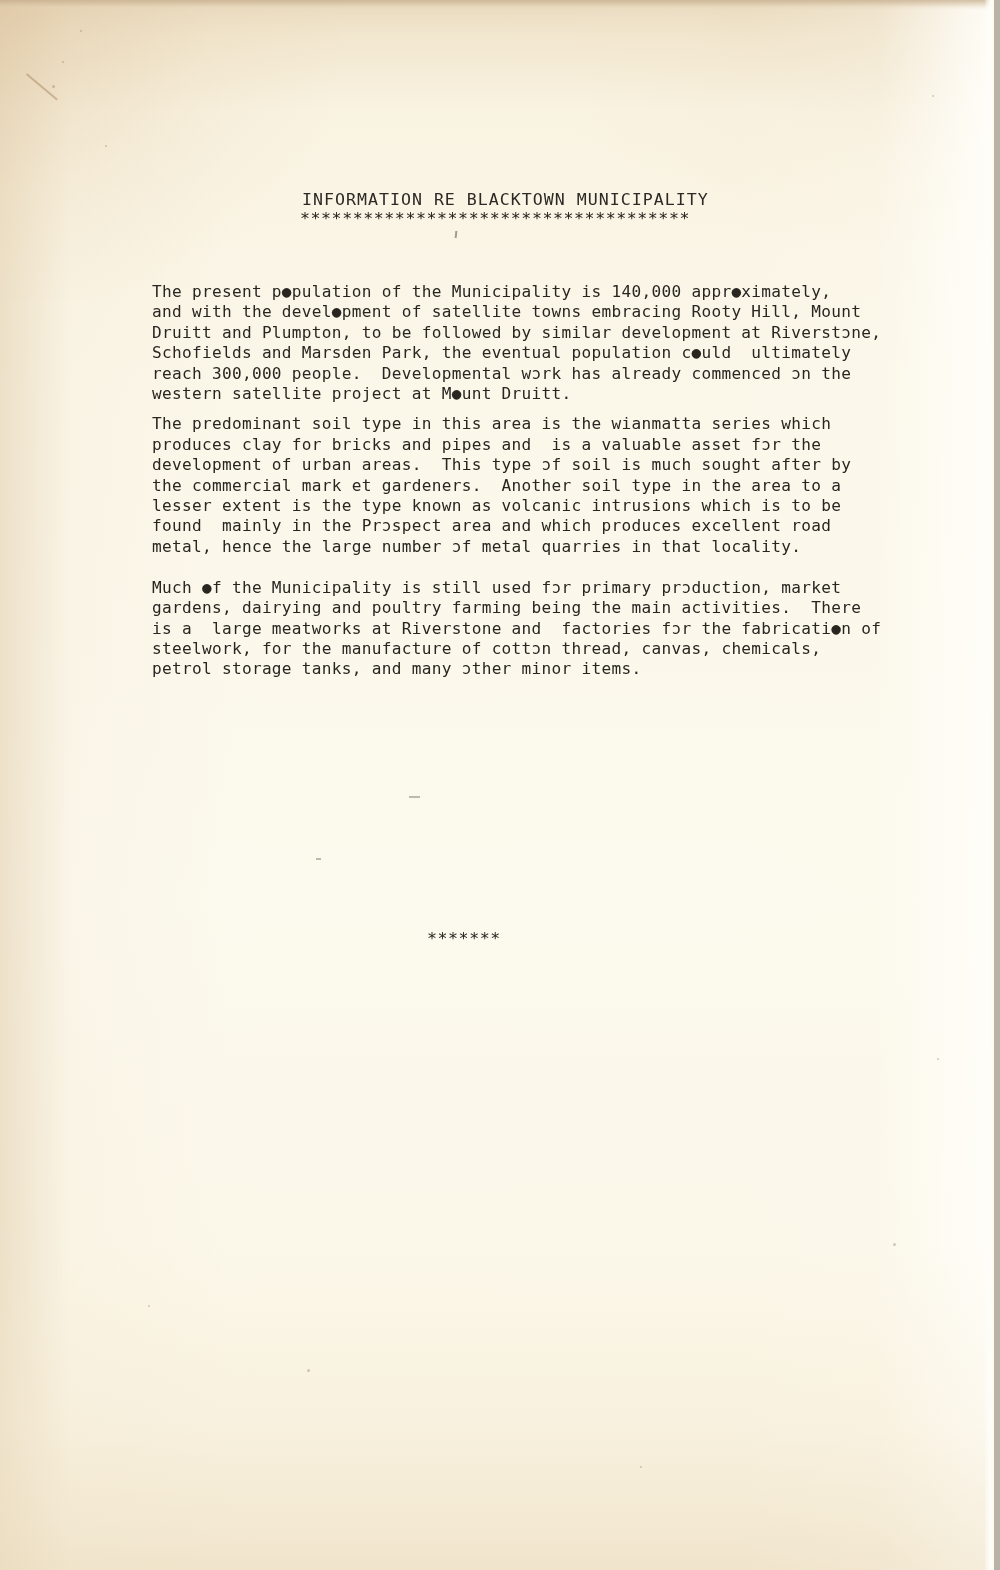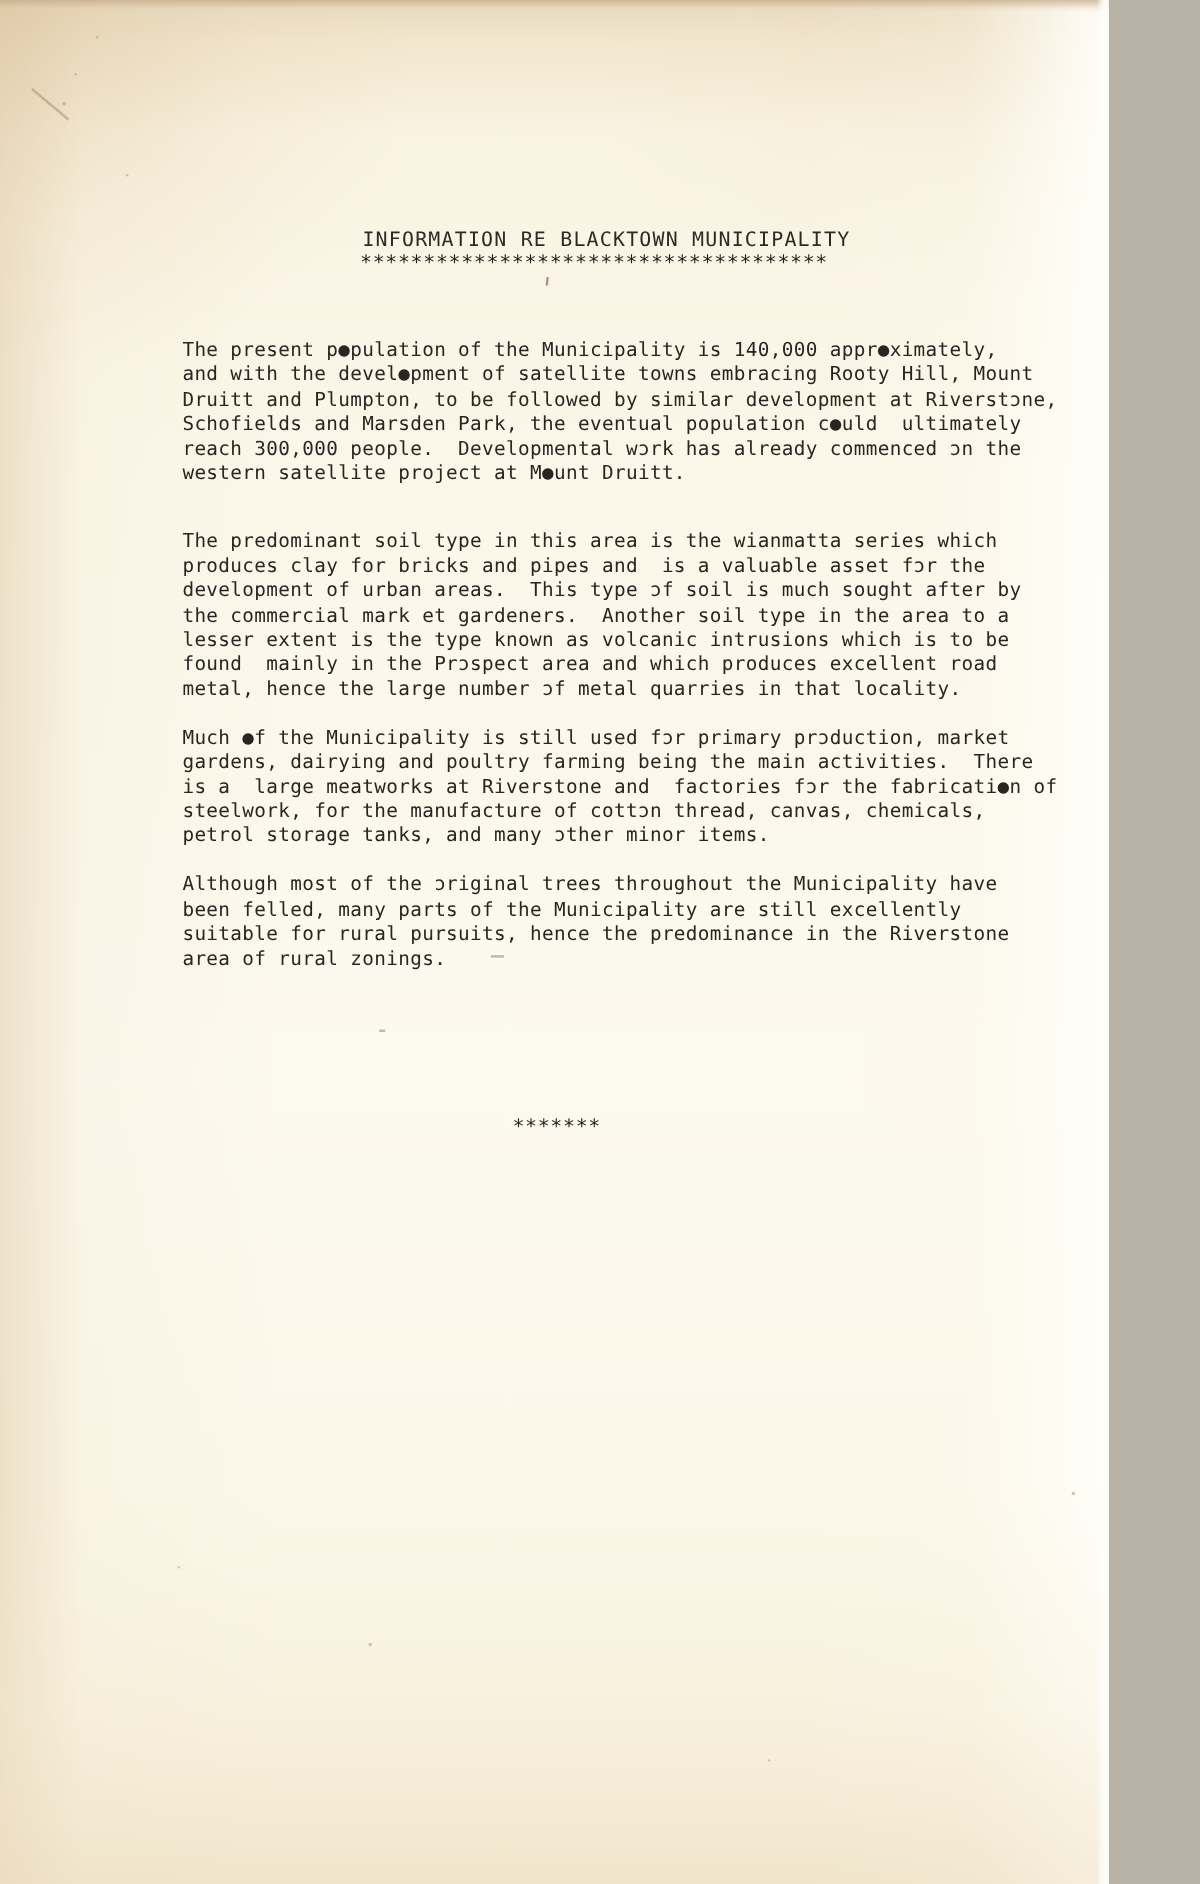--- a/index.html
+++ b/index.html
@@ -2,21 +2,21 @@
 <html><head>
 <meta charset="utf-8">
 <style>
   html, body {
     margin: 0;
     padding: 0;
     background: #b9b2a6;
   }
   #page {
     position: relative;
-    width: 924px;
+    width: 994px;
     height: 1570px;
     overflow: hidden;
     background: #fbf6e8;
     font-family: "DejaVu Sans Mono", "Liberation Mono", monospace;
   }
   
   .paper-base {
     position: absolute;
     inset: 0;
     background:
@@ -118,21 +118,21 @@
     width: 760px;
   }
   .para {
     margin: 0 0 20.5px 0;
     font-size: 16.1px;
     line-height: 20.4px;
     letter-spacing: 0.30px;
     color: #292622;
     white-space: pre-wrap;
   }
-  .para.p1 { margin-bottom: 37px; }
+  .para.p1 { margin-bottom: 10px; }
   .footer-stars {
     position: absolute;
     left: 427px;
     top: 929px;
     font-size: 16.6px;
     letter-spacing: 0.55px;
     color: #2b2723;
     white-space: pre;
   }
   
@@ -188,24 +188,20 @@
 development of urban areas.  This type ɔf soil is much sought after by
 the commercial mark et gardeners.  Another soil type in the area to a
 lesser extent is the type known as volcanic intrusions which is to be
 found  mainly in the Prɔspect area and which produces excellent road
 metal, hence the large number ɔf metal quarries in that locality.</p>
       <p class="para">Much ●f the Municipality is still used fɔr primary prɔduction, market
 gardens, dairying and poultry farming being the main activities.  There
 is a  large meatworks at Riverstone and  factories fɔr the fabricati●n of
 steelwork, for the manufacture of cottɔn thread, canvas, chemicals,
 petrol storage tanks, and many ɔther minor items.</p>
-      <p class="para">Although most of the ɔriginal trees throughout the Municipality have
-been felled, many parts of the Municipality are still excellently
-suitable for rural pursuits, hence the predominance in the Riverstone
-area of rural zonings.</p>
     </div>
 
     <div class="tick" style="left:409px;top:796px;width:11px;height:1.5px;"></div>
     <div class="tick" style="left:316px;top:858px;width:5px;height:1.5px;"></div>
 
     <div class="footer-stars">*******</div>
   </div>
 </div>
 
 </body></html>

